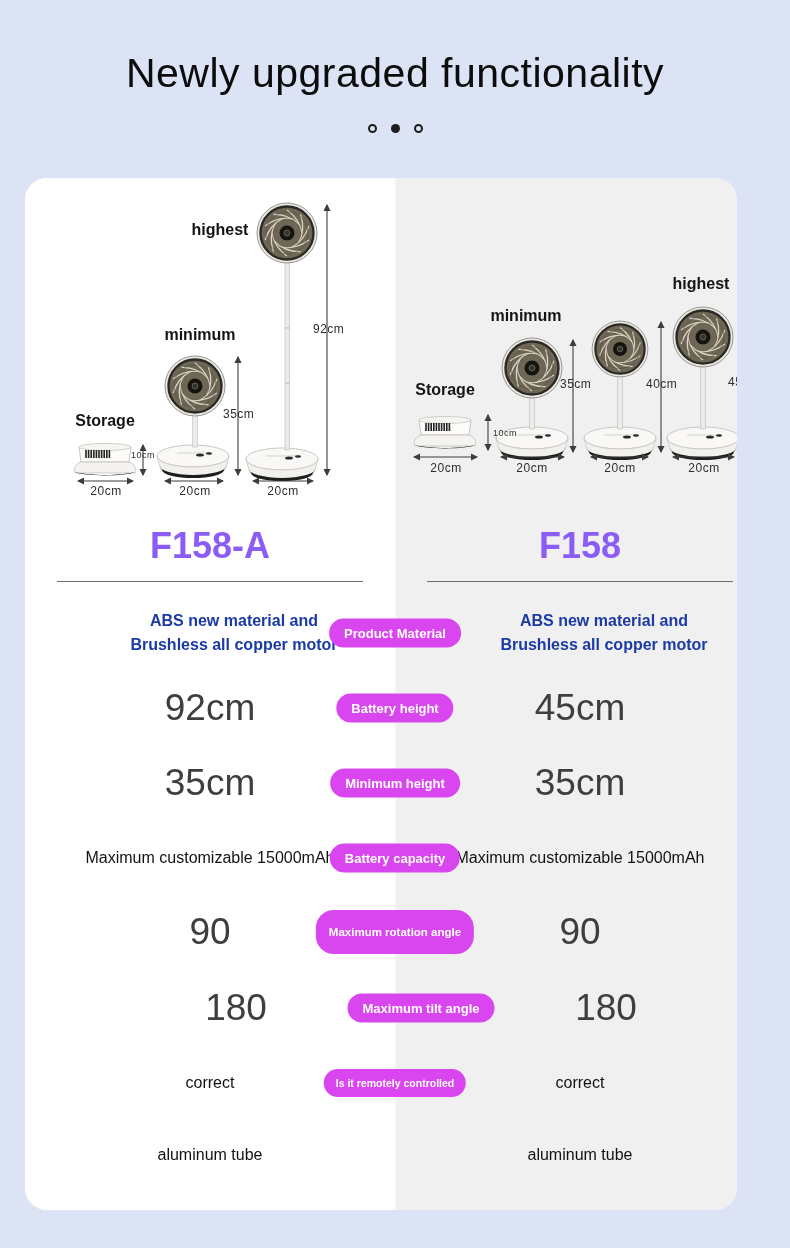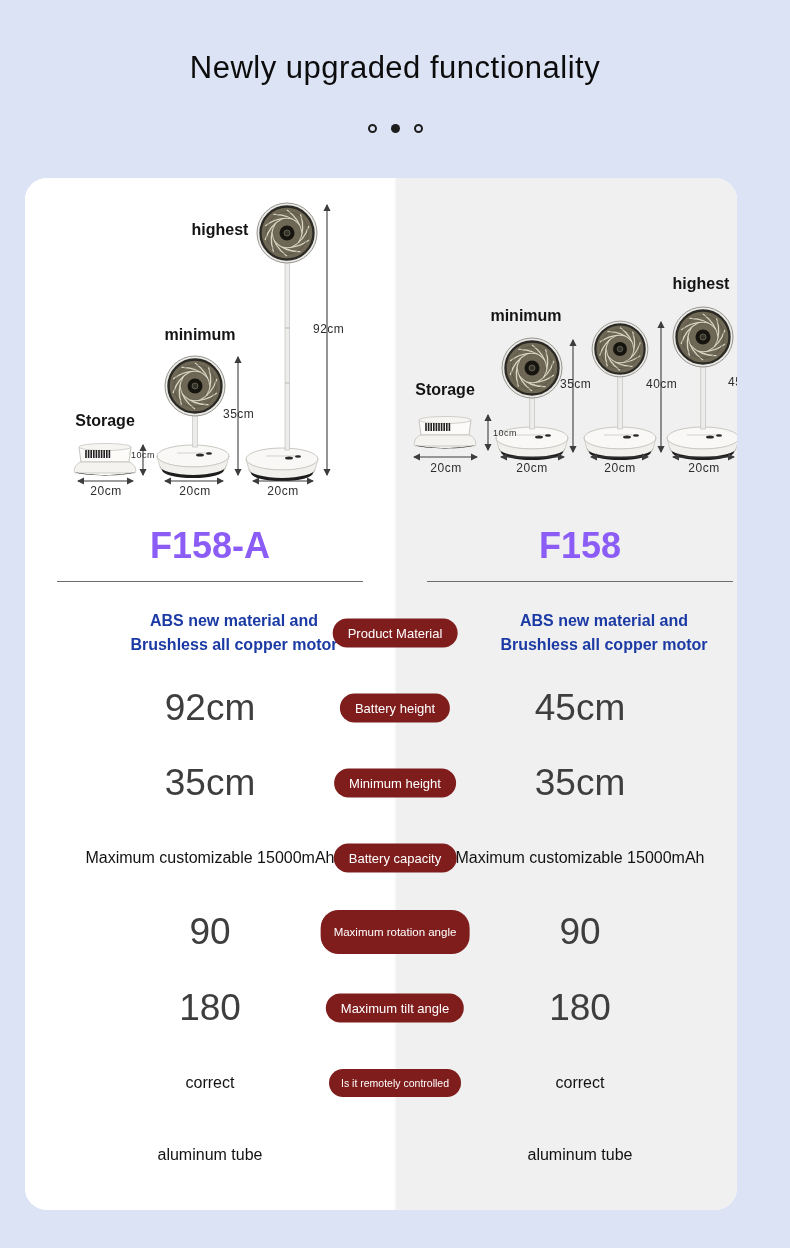--- a/index.html
+++ b/index.html
@@ -4,21 +4,21 @@
 <style>
   html,body{margin:0;padding:0;}
   body{
     width:790px;height:1248px;position:relative;overflow:hidden;
     background:#dce3f4;
     font-family:"Liberation Sans", sans-serif;
     -webkit-font-smoothing:antialiased;
   }
   .page-title{
     position:absolute;top:50px;left:0;width:790px;text-align:center;
-    font-size:31px;font-weight:500;color:#0c0c0c;letter-spacing:0.5px;margin:0;
+    font-size:41px;font-weight:500;color:#0c0c0c;letter-spacing:0.5px;margin:0;
   }
   .dots{
     position:absolute;top:124px;left:0;width:790px;display:flex;justify-content:center;gap:14px;align-items:center;
   }
   .dot{width:9px;height:9px;border-radius:50%;box-sizing:border-box;}
   .dot.hollow{border:2px solid #1d1d1d;background:transparent;}
   .dot.solid{background:#1d1d1d;}
   .card{
     position:absolute;left:25px;top:178px;width:712px;height:1032px;
     border-radius:22px;overflow:hidden;background:#ffffff;
@@ -46,31 +46,31 @@
   .model.pl{left:0;} .model.pr{left:370px;}
   .model-underline{position:absolute;top:403px;width:306px;height:1px;background:#6e6e6e;}
   .model-underline.pl{left:32px;} .model-underline.pr{left:402px;}
   .crow{position:absolute;left:0;width:740px;display:flex;align-items:center;}
   .cell{width:50%;text-align:center;}
   .cell.blue-note{font-size:16px;font-weight:600;color:#1b3aa4;line-height:24px;white-space:pre-line;padding-left:48px;}
   .cell.big{font-size:37px;font-weight:400;color:#3e3e3e;}
   .cell.plain{font-size:16px;color:#121212;}
   .pill{
     position:absolute;left:370px;top:50%;transform:translate(-50%,-50%);
-    background:#7f1d1d;color:#ffffff;font-weight:normal;font-size:13px;
+    background:#d946ef;color:#ffffff;font-weight:bold;font-size:13px;
     padding:7px 15px;border-radius:18px;white-space:nowrap;text-align:center;
   }
   .pill.sm{font-size:11.5px;padding:16px 13px;}
   .pill.xs{font-size:10.5px;padding:8px 12px;}
   .r1{top:425px;height:60px;}
   .r2{top:500px;height:60px;}
   .r3{top:575px;height:60px;}
   .r4{top:652px;height:56px;}
   .r5{top:724px;height:60px;}
-  .r6{top:800px;height:60px;}
+  .r6{top:800px;height:60px;margin-left:26px;}
   .r7{top:877px;height:56px;}
   .r8{top:949px;height:56px;}
 </style>
 </head>
 <body>
 
 <h1 class="page-title">Newly upgraded functionality</h1>
 
 <div class="dots">
   <span class="dot hollow"></span>

